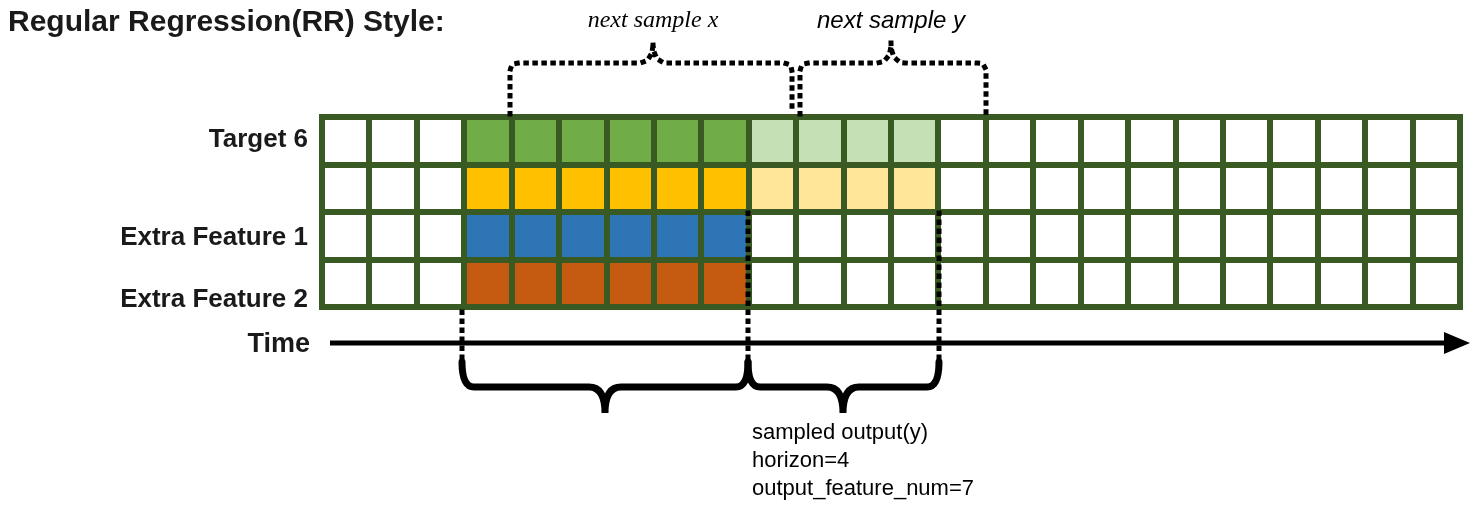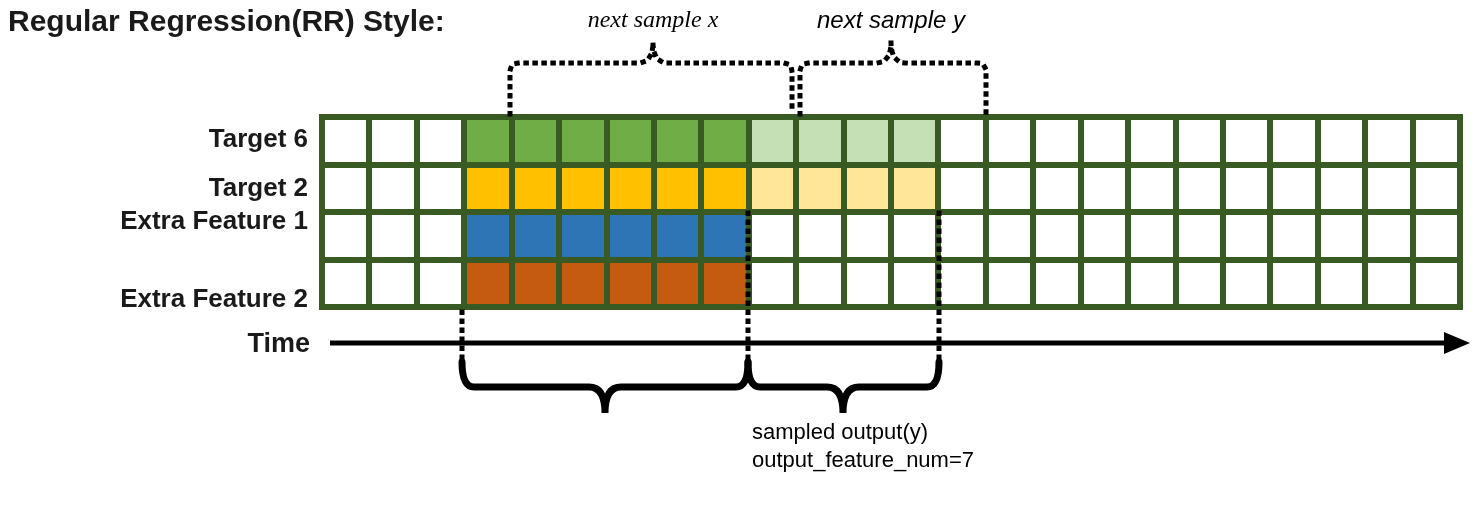--- a/index.html
+++ b/index.html
@@ -92,22 +92,21 @@
 <body>
 
 <div class="stage">
 
   <div class="title">Regular Regression(RR) Style:</div>
 
   <div class="brace-label x">next sample x</div>
   <div class="brace-label y">next sample y</div>
 
   <div class="row-label" style="top:114px">Target 6</div>
-  <div class="row-label" style="top:163px">Target 2</div>
-  <div class="row-label" style="top:196px">Extra Feature 1</div>
+  <div class="row-label" style="top:212px">Extra Feature 1</div>
   <div class="row-label" style="top:274px">Extra Feature 2</div>
 
   <div class="time-label">Time</div>
 
   <div class="grid" style="border-color: rgb(58, 90, 35); background: rgb(58, 90, 35);">
       <div style="display: grid; grid-template-columns: repeat(24, 1fr); gap: 6px;">
         <div class="cell" style="background: rgb(255, 255, 255);"></div>
         <div class="cell" style="background: rgb(255, 255, 255);"></div>
         <div class="cell" style="background: rgb(255, 255, 255);"></div>
         <div class="cell" style="background: rgb(112, 173, 71);"></div>
@@ -229,16 +228,17 @@
 
     <line x1="939" y1="213" x2="939" y2="362" stroke="#000" stroke-width="5" stroke-linecap="square" stroke-dasharray="0.5 8.5"></line>
 
     <path d="M 462,362 Q 462,387 474,387 L 589,387 Q 605,387 605,413 Q 605,387 621,387 L 736,387 Q 748,387 748,362" fill="none" stroke="#000" stroke-width="7" stroke-linecap="round"></path>
 
     <path d="M 748,362 Q 748,387 760,387 L 827,387 Q 843,387 843,413 Q 843,387 859,387 L 927,387 Q 939,387 939,362" fill="none" stroke="#000" stroke-width="7" stroke-linecap="round"></path>
   </svg>
 
   <div class="annotation right">
     <div>sampled output(y)</div>
+    <div>horizon=4</div>
     <div>output_feature_num=7</div>
   </div>
 
 </div>
 
 </body></html>

